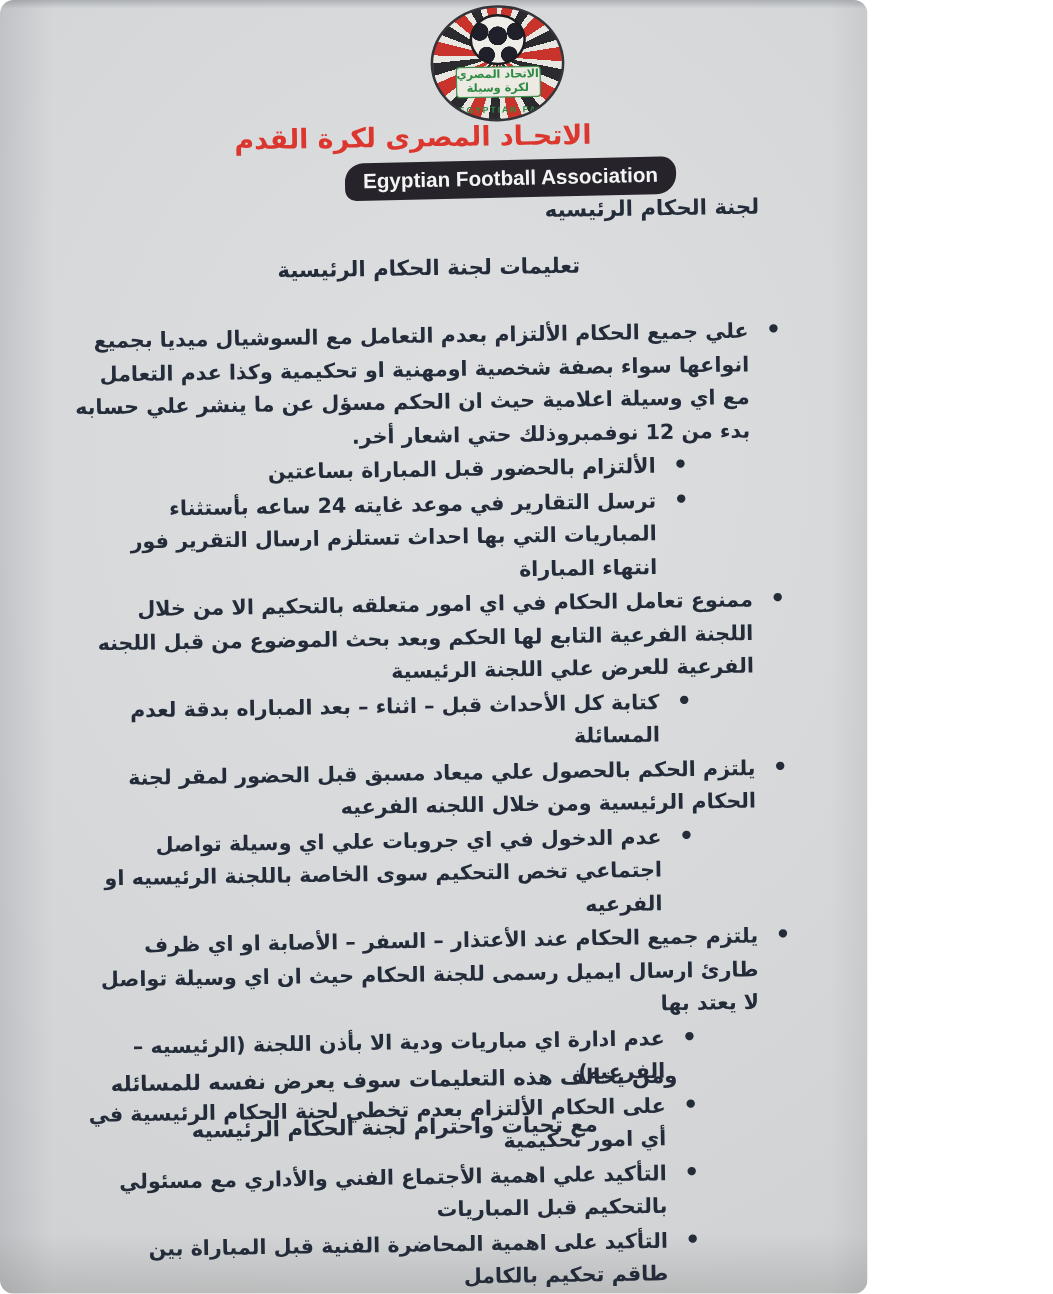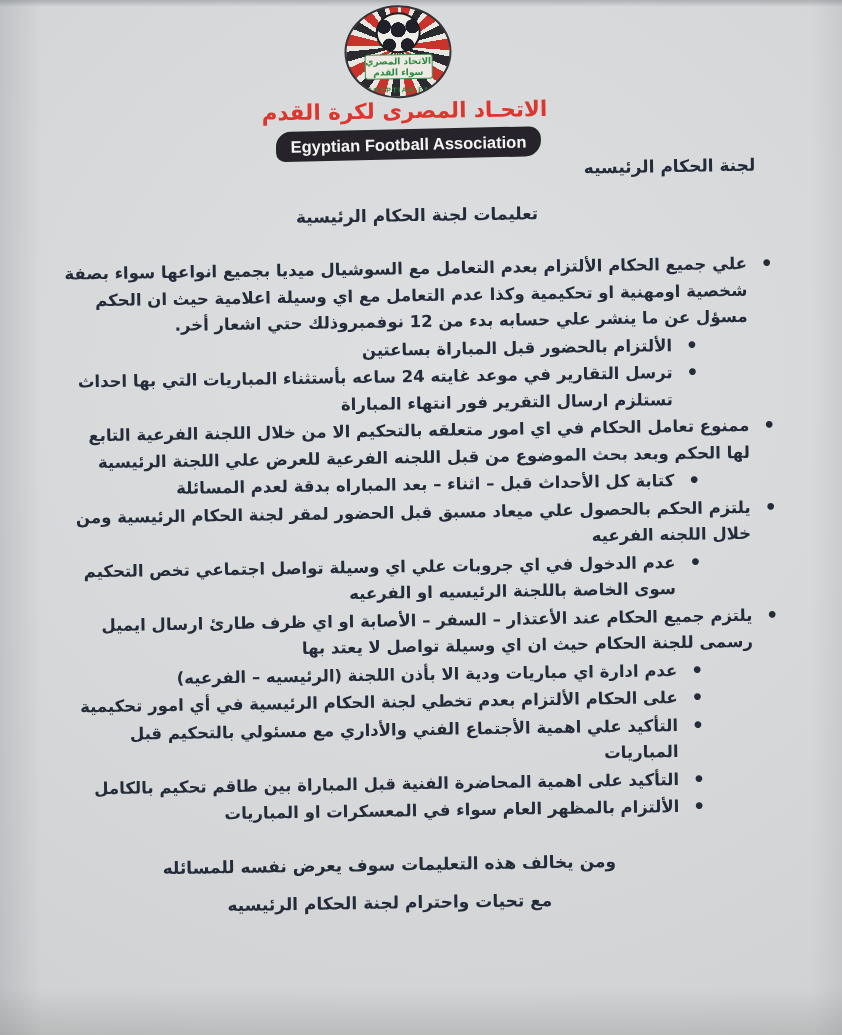--- a/index.html
+++ b/index.html
@@ -1,26 +1,27 @@
 <!DOCTYPE html>
 <html lang="ar" style="--paper: #d6d8da; --ink: #242c3a; --title-red: #dc372e; --banner-bg: #26242a; --banner-fg: #f4f4f4; --crest-green: #2e8b44; --crest-red: #c8332b; --crest-dark: #2b2a2e;"><head>
 <meta charset="utf-8">
 <style>
   html,body { margin:0; padding:0; }
   body { width:842px; height:1035px; overflow:hidden; }
 
   .page {
-    position:relative; width:842px; height:1035px;
+    position:relative; width:694px; height:1035px;
     font-family:"DejaVu Sans", sans-serif;
     background:
       linear-gradient(to bottom, rgba(70,75,82,.28) 0, rgba(70,75,82,0) 7px),
       linear-gradient(to right, rgba(80,86,94,.15) 0, rgba(80,86,94,0) 42px),
       linear-gradient(to top, rgba(98,94,88,.20) 0, rgba(98,94,88,0) 48px),
       linear-gradient(to left, rgba(90,94,99,.10) 0, rgba(90,94,99,0) 30px),
       radial-gradient(95% 75% at 52% 36%, #dddfe1 0%, var(--paper,#d6d8da) 55%, #cfd1d3 100%);
+    border-radius: 11px;
   }
 
   .sheet { position:absolute; inset:0; transform:rotate(-0.9deg); transform-origin:50% 45%; direction:rtl; color:var(--ink,#242c3a); }
 
   
   .crest { position:absolute; left:351px; top:5px; width:107px; height:93px; }
   .crest-circle {
     position:relative; width:100%; height:100%; border-radius:50%;
     border:2px solid #35343b; overflow:hidden; box-sizing:border-box;
     background: repeating-conic-gradient(from 6deg at 50% 44%,
@@ -87,21 +88,21 @@
 <body>
 
 <div class="page">
   <div class="sheet">
 
     <div class="crest">
       <div class="crest-circle">
         <div class="ball"></div>
         <div class="crest-label">
           <div>الاتحاد المصري</div>
-          <div>سواء القدم</div>
+          <div>لكرة وسيلة</div>
         </div>
         <div class="crest-fa">EGYPTIAN FA</div>
       </div>
     </div>
 
     <div class="title-red">الاتحـاد المصرى لكرة القدم</div>
 
     <div class="banner">Egyptian Football Association</div>
 
     <div class="committee">لجنة الحكام الرئيسيه</div>

